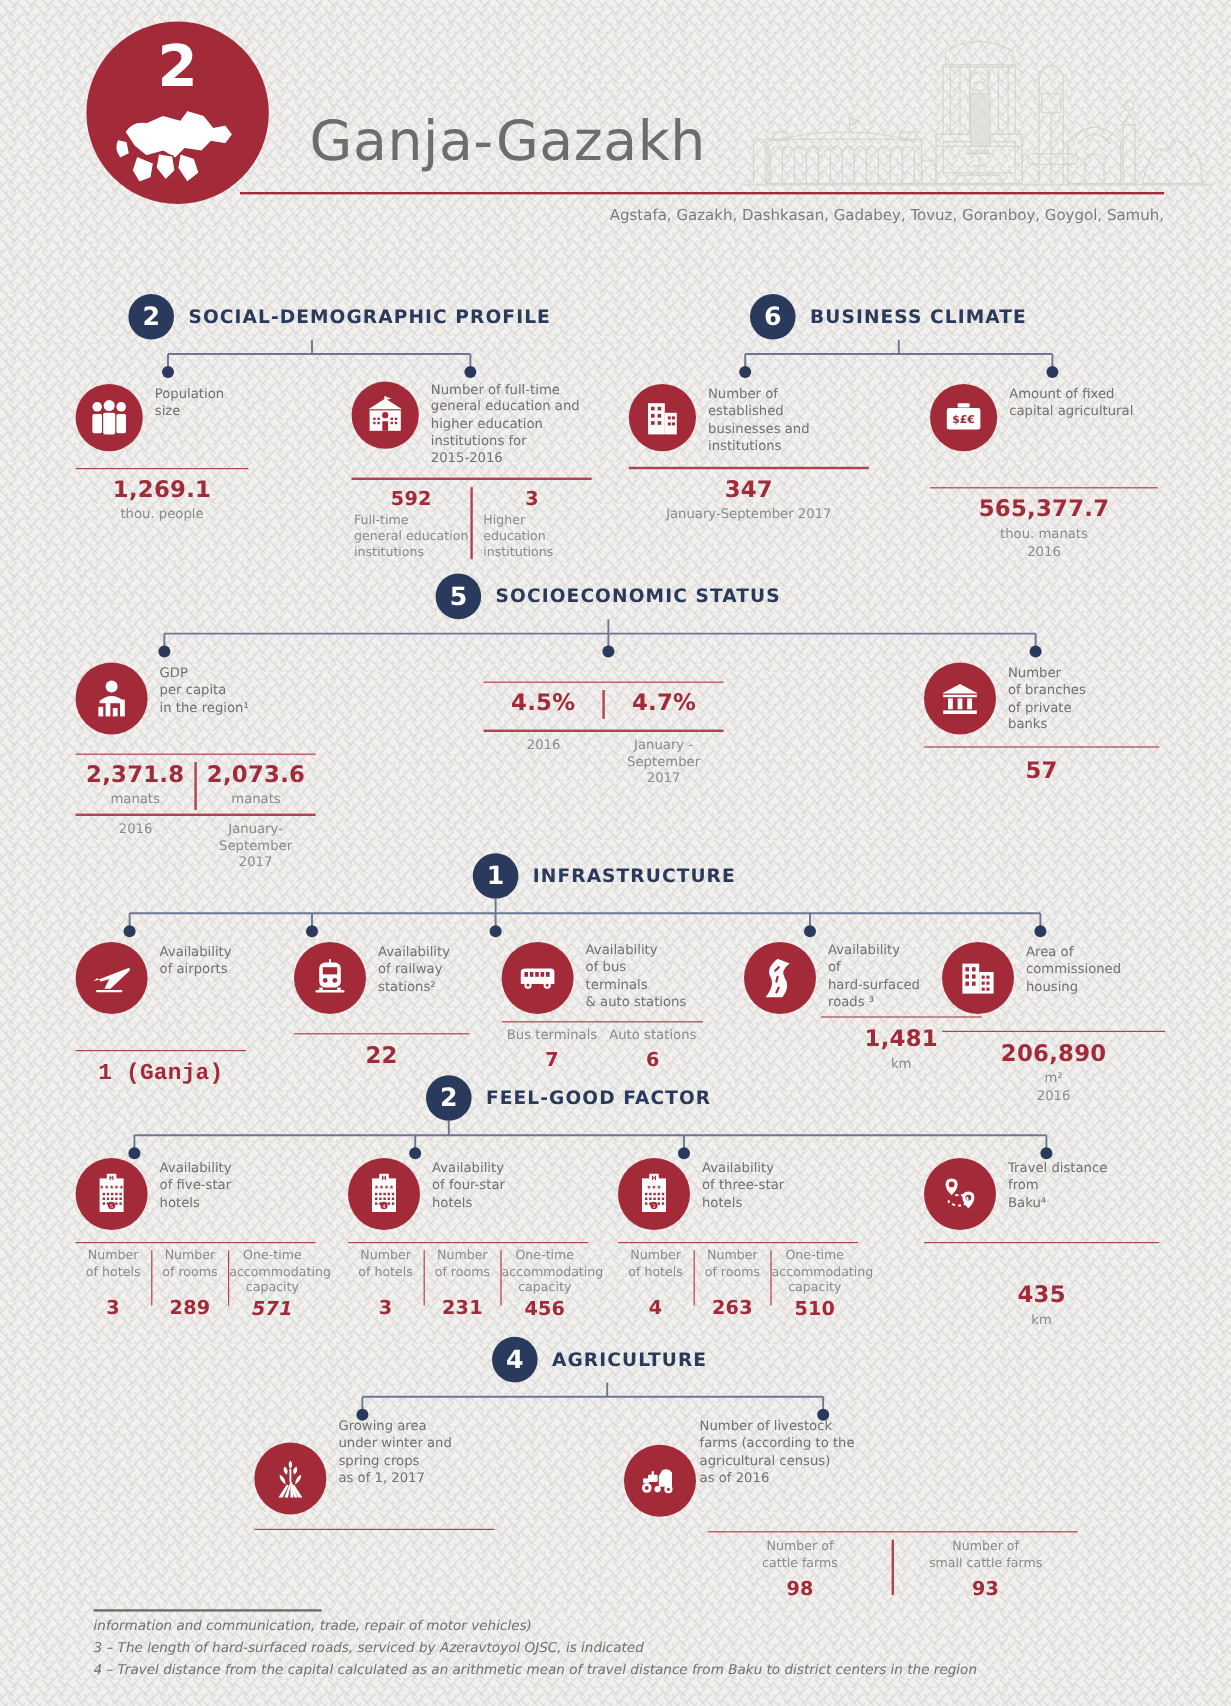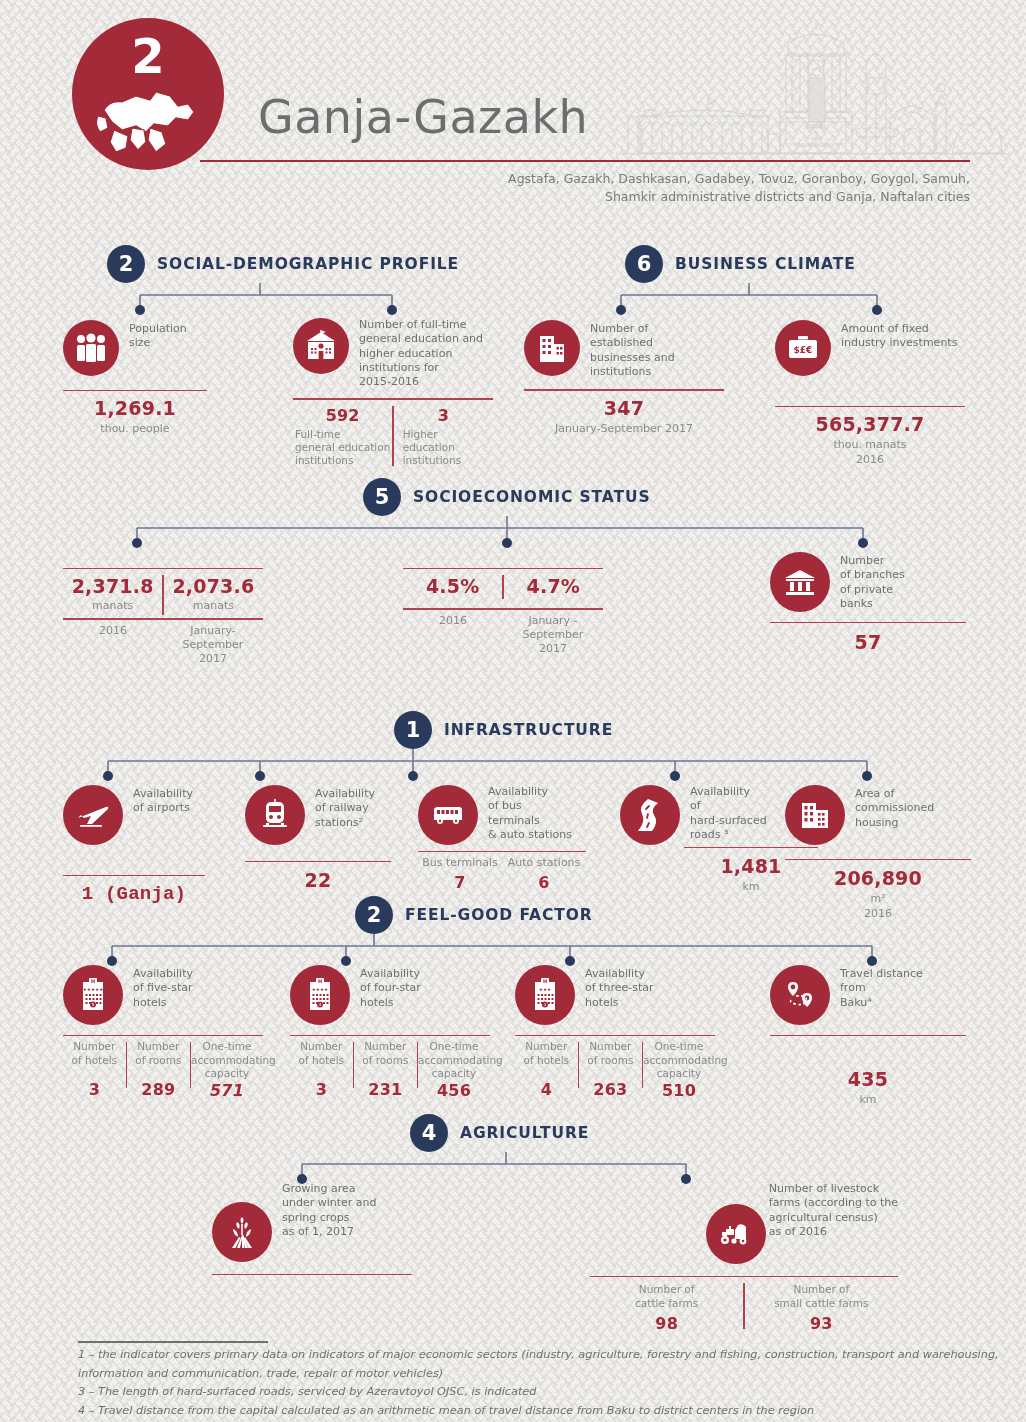--- a/index.html
+++ b/index.html
@@ -119,21 +119,20 @@
         <path d="M40 46 L38 58 L46 68 L54 60 L52 48 Z"></path>
         <path d="M58 46 L56 58 L64 70 L74 62 L70 50 Z"></path>
         <path d="M6 34 Q2 42 8 50 L16 46 L14 36 Z"></path>
       </g>
     </svg>
   </div>
   <div class="abs hdr-title">Ganja-Gazakh</div>
   <div class="abs hdr-rule"></div>
   <div class="abs hdr-sub">
     <div>Agstafa, Gazakh, Dashkasan, Gadabey, Tovuz, Goranboy, Goygol, Samuh,</div>
-    <div>Shamkir administrative districts and Ganja, Naftalan cities</div>
   </div>
 
   <div class="abs sec" style="left:107px;top:245px;">
     <div class="sec-badge">2</div>
     <div class="sec-title">SOCIAL-DEMOGRAPHIC PROFILE</div>
   </div>
   <svg class="abs" style="left:130px;top:283px;" width="270" height="34">
     <path class="conn" d="M130 0 L130 12 M10 12 L262 12 M10 12 L10 24 M262 12 L262 24"></path>
     <circle class="conn-dot" cx="10" cy="27" r="5"></circle>
       <circle class="conn-dot" cx="262" cy="27" r="5"></circle>
@@ -262,21 +261,21 @@
     <div style="display:flex;align-items:flex-start;gap:10px;">
       <div class="icon-c">
         <svg width="34" height="30" viewBox="0 0 34 30" fill="#fff">
           <rect x="12" y="3" width="10" height="3.5" rx="1"></rect>
           <rect x="3" y="7" width="28" height="18" rx="2"></rect>
           <text x="17" y="19.5" font-size="9" font-weight="bold" fill="#a32a38" text-anchor="middle" font-family="DejaVu Sans">$£€</text>
         </svg>
       </div>
       <div class="lbl" style="padding-top:2px;">
         <div>Amount of fixed</div>
-        <div>industry investments</div>
+        <div>capital agricultural</div>
       </div>
     </div>
     <div class="rule" style="width:190px;margin-top:30px;"></div>
     <div class="center" style="width:190px;margin-top:6px;">
       <div class="val">565,377.7</div>
       <div class="unit" style="margin-top:3px;">thou. manats</div>
       <div class="unit">2016</div>
     </div>
   </div>
 
@@ -285,20 +284,37 @@
     <div class="sec-title">SOCIOECONOMIC STATUS</div>
   </div>
   <svg class="abs" style="left:125px;top:516px;" width="750" height="34">
     <path class="conn" d="M382 0 L382 12 M12 12 L738 12 M12 12 L12 24 M382 12 L382 24 M738 12 L738 24"></path>
     <circle class="conn-dot" cx="12" cy="27" r="5"></circle>
       <circle class="conn-dot" cx="382" cy="27" r="5"></circle>
       <circle class="conn-dot" cx="738" cy="27" r="5"></circle>
   </svg>
 
   <div class="abs" style="left:63px;top:552px;">
+    <div style="display:flex;align-items:flex-start;gap:10px;">
+      <div class="icon-c lg">
+        <svg width="34" height="34" viewBox="0 0 34 34" fill="#fff">
+          <circle cx="17" cy="7" r="5"></circle>
+            <path d="M7 19 Q17 11 27 19 L27 21 L7 21 Z"></path>
+          <rect x="6" y="24" width="4" height="8"></rect>
+            <rect x="12" y="21" width="4" height="11"></rect>
+          <rect x="18" y="25" width="4" height="7"></rect>
+            <rect x="24" y="18" width="4" height="14"></rect>
+        </svg>
+      </div>
+      <div class="lbl" style="padding-top:2px;">
+        <div>GDP</div>
+        <div>per capita</div>
+        <div>in the region¹</div>
+      </div>
+    </div>
     <div class="rule" style="width:200px;margin-top:16px;"></div>
     <div style="display:flex;width:200px;margin-top:6px;">
       <div class="center" style="width:100px;">
         <div class="val">2,371.8</div>
         <div class="unit" style="margin-top:2px;">manats</div>
       </div>
       <div class="vdiv" style="height:40px;"></div>
       <div class="center" style="width:100px;">
         <div class="val">2,073.6</div>
         <div class="unit" style="margin-top:2px;">manats</div>
@@ -762,21 +778,21 @@
         <div>Growing area</div>
         <div>under winter and</div>
         <div>spring crops</div>
         <div>as of 1, 2017</div>
       </div>
     </div>
     <div class="rule" style="width:200px;margin-top:12px;"></div>
   </div>
 
   <div class="abs" style="left:520px;top:1180px;">
-    <div style="display:flex;align-items:flex-start;gap:3px;justify-content:flex-end;">
+    <div style="display:flex;align-items:flex-start;gap:3px;">
       <div class="icon-c lg" style="margin-top:24px;">
         <svg width="36" height="26" viewBox="0 0 36 26" fill="#fff">
           <path d="M20 4 Q25 2 28 6 L28 18 L17 18 L17 9 Z"></path>
           <rect x="8" y="8" width="8" height="6" rx="1"></rect>
             <rect x="4" y="11" width="5" height="4"></rect>
           <circle cx="7" cy="19" r="4"></circle>
             <circle cx="7" cy="19" r="1.6" fill="#a32a38"></circle>
           <circle cx="16" cy="20" r="2.6"></circle>
             <circle cx="25" cy="20" r="3.4"></circle>
             <circle cx="25" cy="20" r="1.3" fill="#a32a38"></circle>
@@ -801,19 +817,18 @@
       <div class="center" style="width:154px;">
         <div class="sublbl">Number of</div>
         <div class="sublbl">small cattle farms</div>
         <div class="val sm" style="margin-top:4px;">93</div>
       </div>
     </div>
   </div>
 
   <div class="abs fn-rule"></div>
   <div class="abs fn">
-    <div>1 – the indicator covers primary data on indicators of major economic sectors (industry, agriculture, forestry and fishing, construction, transport and warehousing,</div>
     <div>information and communication, trade, repair of  motor vehicles)</div>
     <div>3 – The length of hard-surfaced roads, serviced by Azeravtoyol OJSC, is indicated</div>
     <div>4 – Travel distance from the capital calculated as an arithmetic mean of travel distance from Baku to district centers in the region</div>
   </div>
 
 </div>
 
 </body></html>

